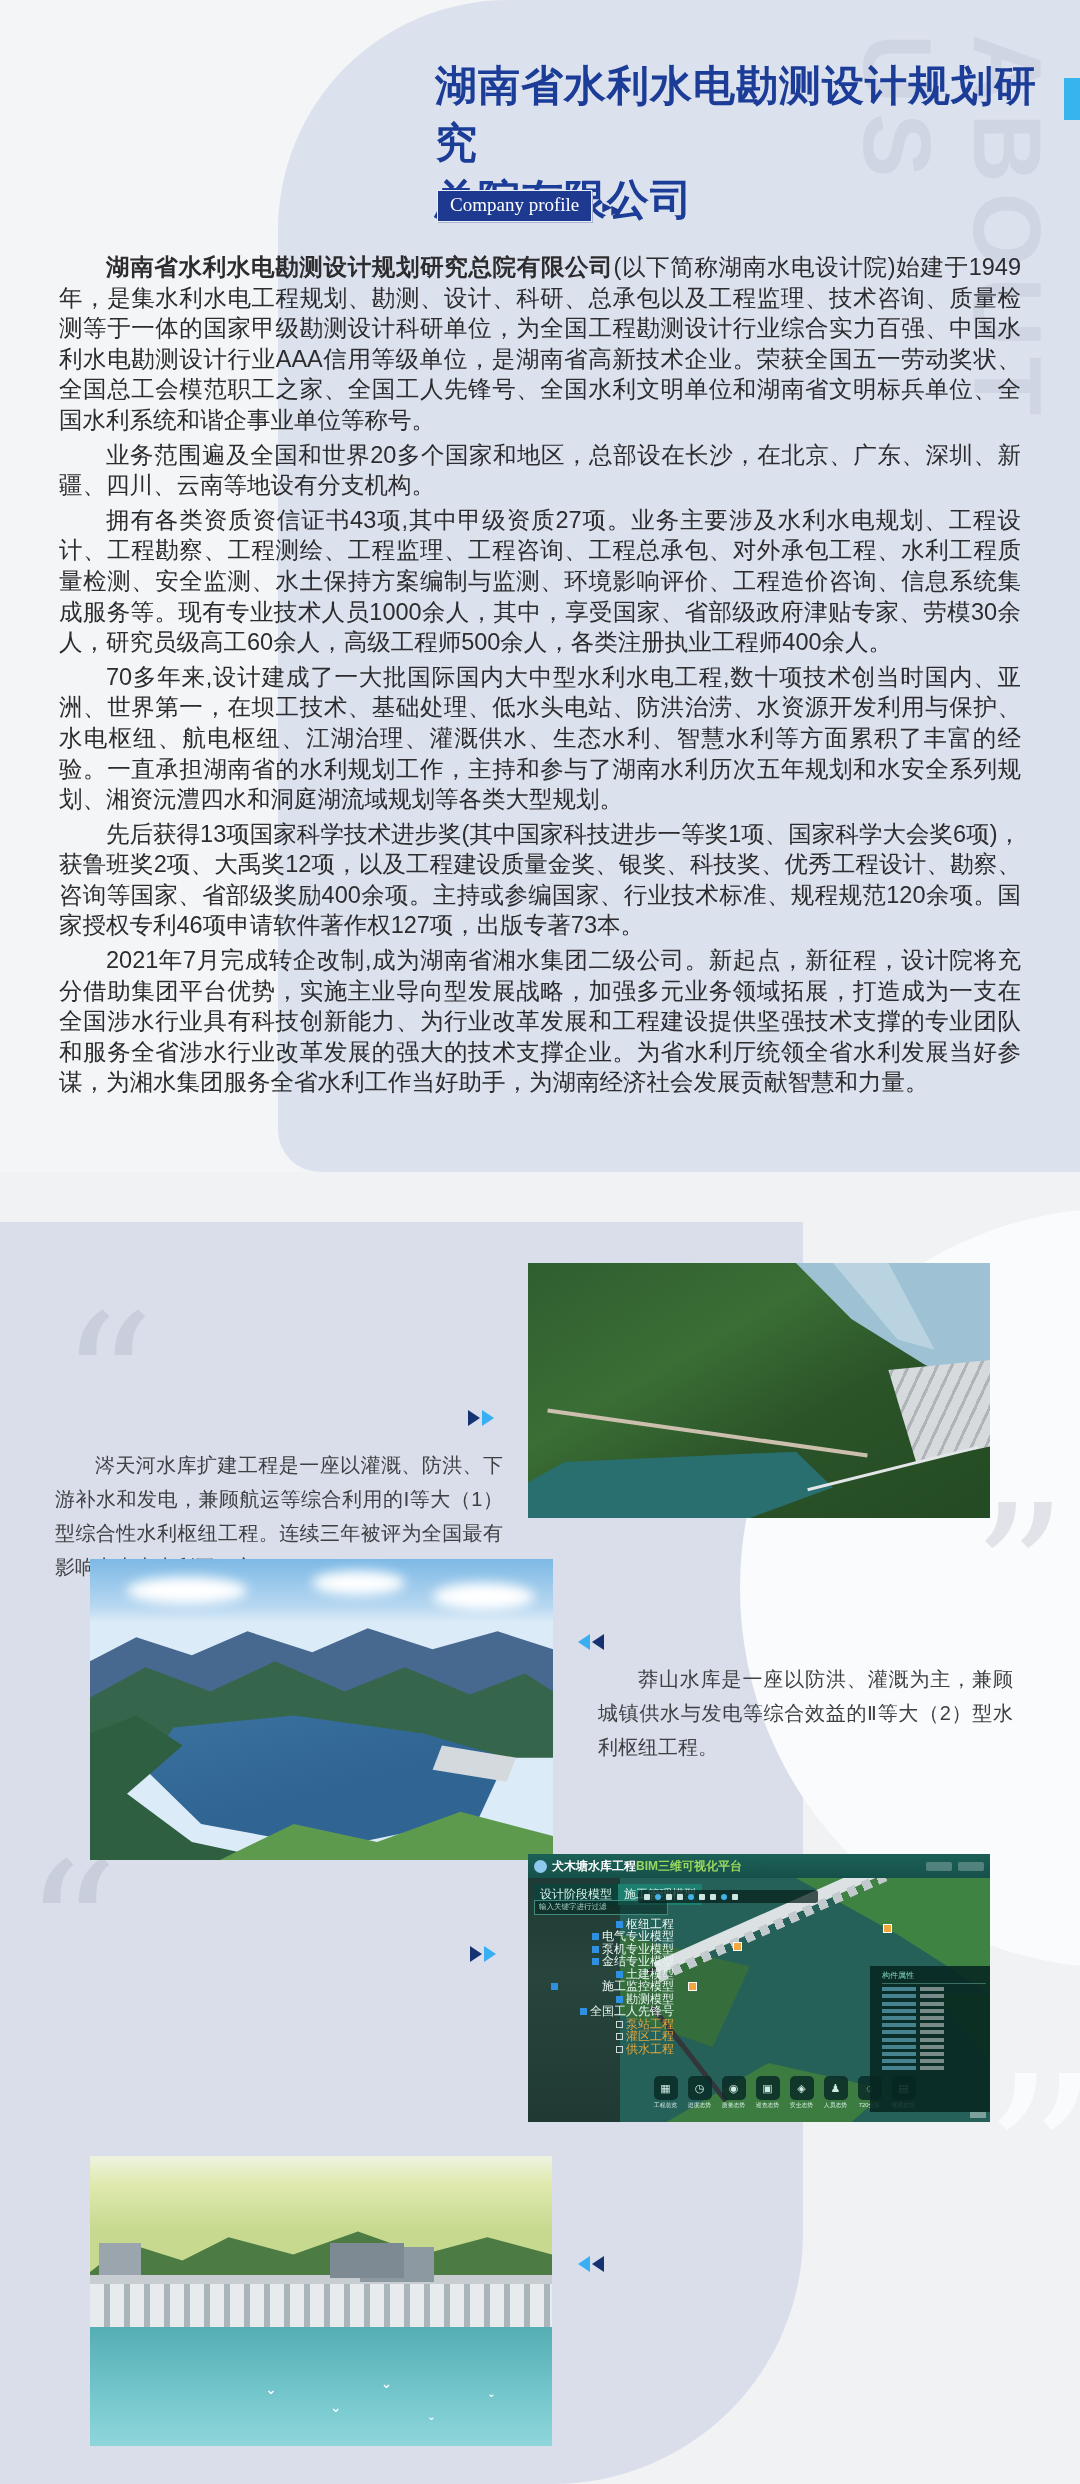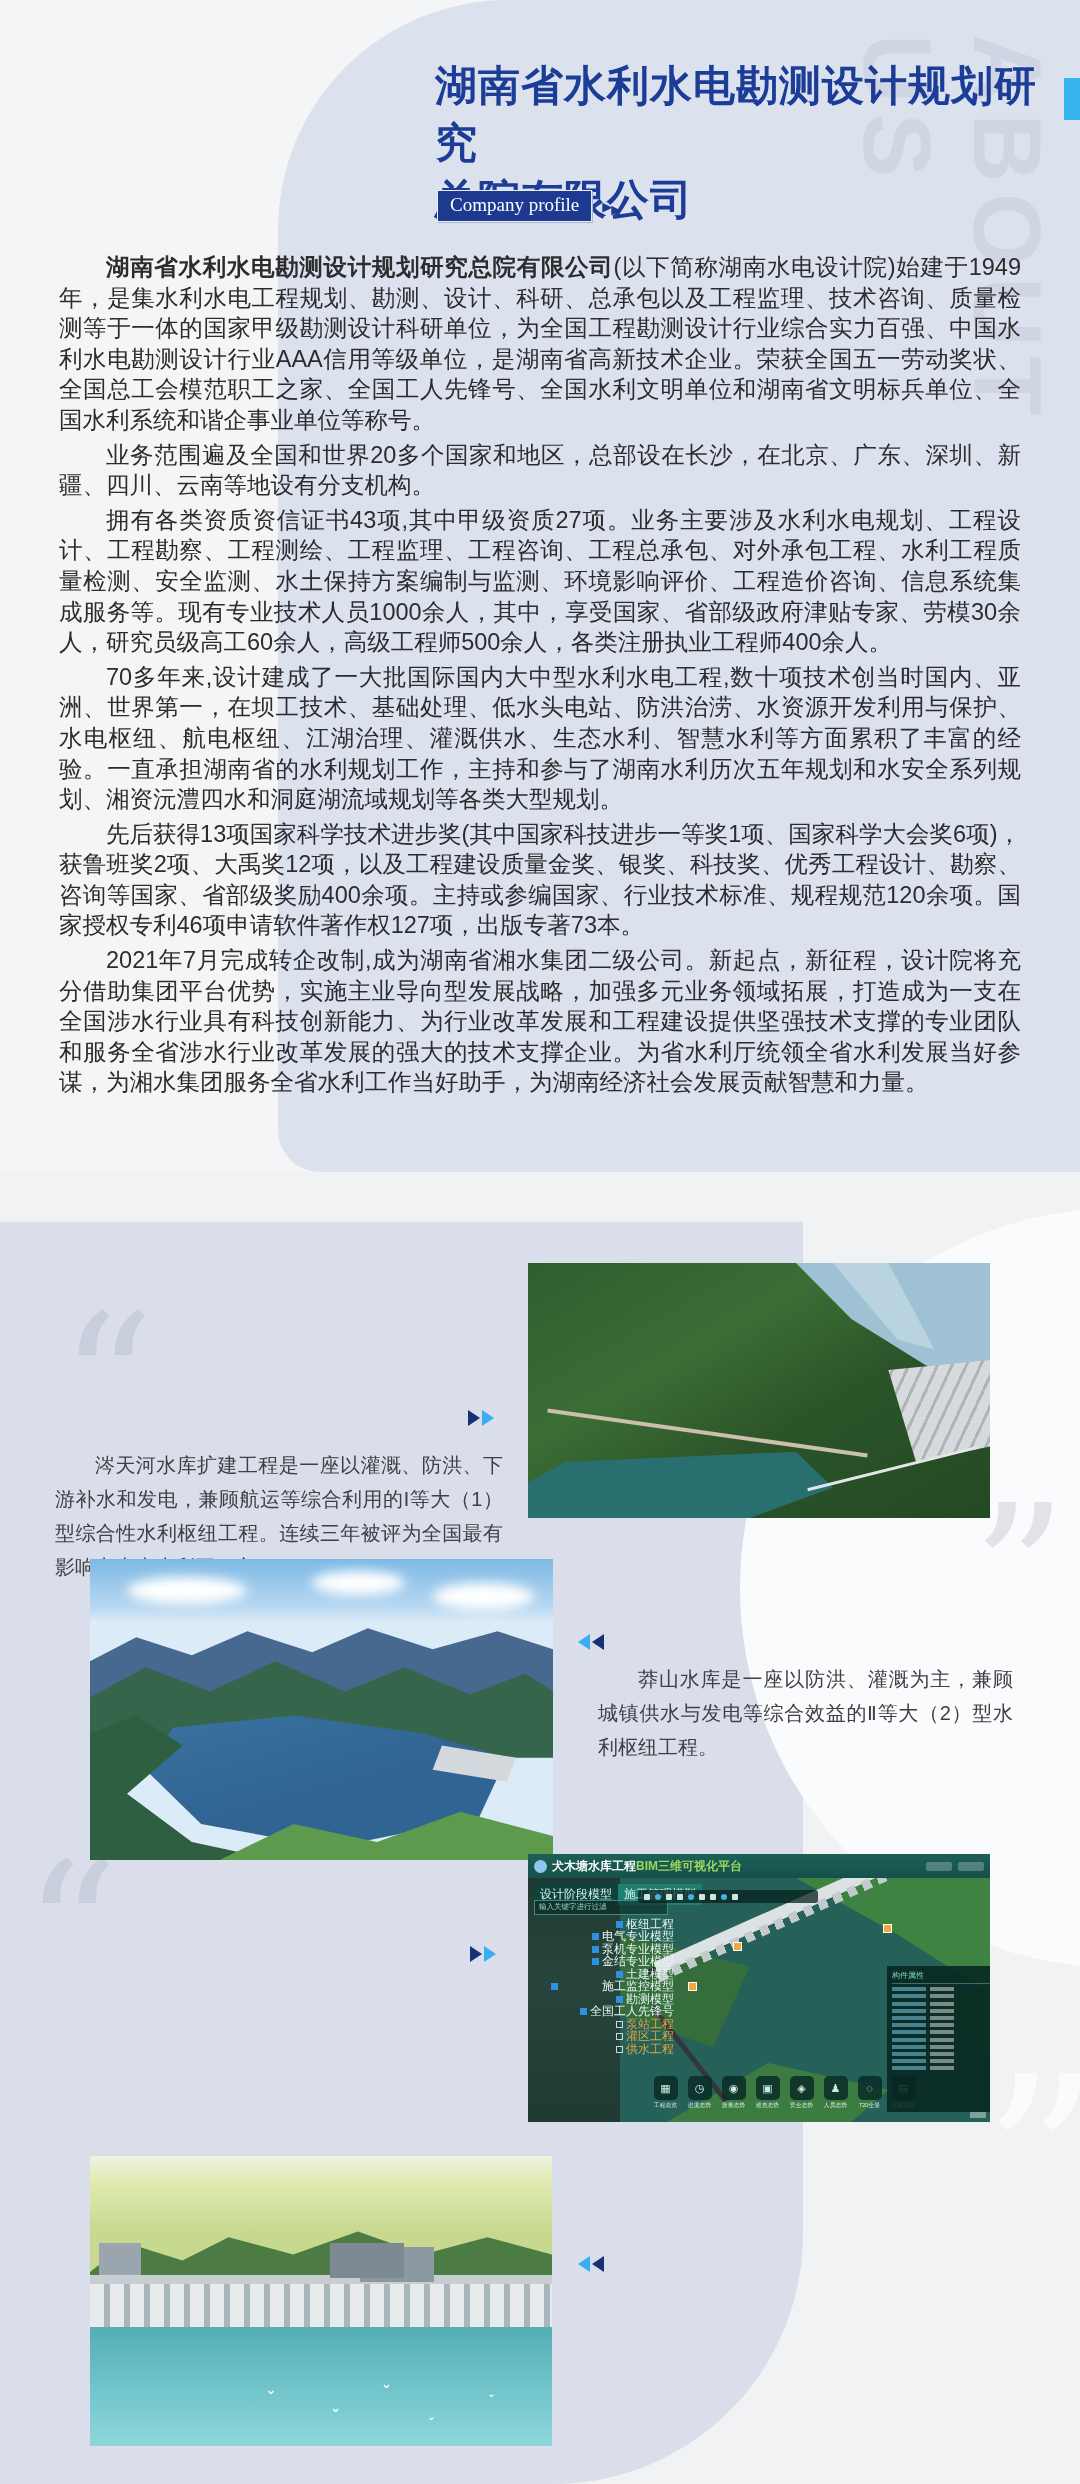--- a/index.html
+++ b/index.html
@@ -128,22 +128,22 @@
   .bim-tree-row.orange .bim-cb{background:transparent;border:1px solid #cfd8d5;width:5px;height:5px;}
   .bim-minibar{position:absolute;left:110px;top:36px;width:168px;height:13px;border-radius:3px;
         background:rgba(8,34,30,.75);display:flex;align-items:center;gap:5px;padding:0 6px;}
   .bim-minidot{width:6px;height:6px;background:#cfe5df;border-radius:1px;flex:none;}
   .bim-minidot.blue{background:#42b2e8;border-radius:50%;}
   .bim-buttons{position:absolute;left:124px;top:222px;display:flex;gap:7px;}
   .bim-btn{width:27px;text-align:center;}
   .bim-btn-ic{width:24px;height:24px;margin:0 auto;border-radius:5px;background:rgba(9,44,39,.85);
         color:#cfeae2;font-size:11px;line-height:24px;}
   .bim-btn-lb{font-size:6.5px;color:#d9efe9;margin-top:1px;white-space:nowrap;transform:scale(.9);}
-  .bim-panel{position:absolute;left:359px;top:112px;width:104px;height:138px;
-        background:rgba(7,38,33,.88);padding:4px 5px;}
+  .bim-panel{position:absolute;left:342px;top:112px;width:104px;height:138px;
+        background:rgba(7,38,33,.88);padding:4px 12px;}
   .bim-panel-title{font-size:8px;color:#7fd3c0;border-bottom:1px solid rgba(127,211,192,.4);padding-bottom:2px;}
   .bim-prow{display:flex;gap:4px;margin-top:3.2px;}
   .bim-pk{width:34px;height:4px;background:rgba(120,200,230,.55);}
   .bim-pv{width:24px;height:4px;background:rgba(255,255,255,.45);}
   .bim-zoom{position:absolute;right:4px;bottom:4px;width:16px;height:6px;background:rgba(255,255,255,.4);}
 
   
   .photo-4{left:90px;top:2156px;width:462px;height:290px;background:linear-gradient(#eef3e0 0%,#dfe9ad 10%,#c6d98f 26%);}
   .p4-trees{clip-path:polygon(0 40%,8% 30%,20% 36%,30% 28%,44% 34%,58% 26%,72% 34%,86% 28%,100% 34%,100% 46%,0 46%);
         inset:0;background:#4c7c44;}

